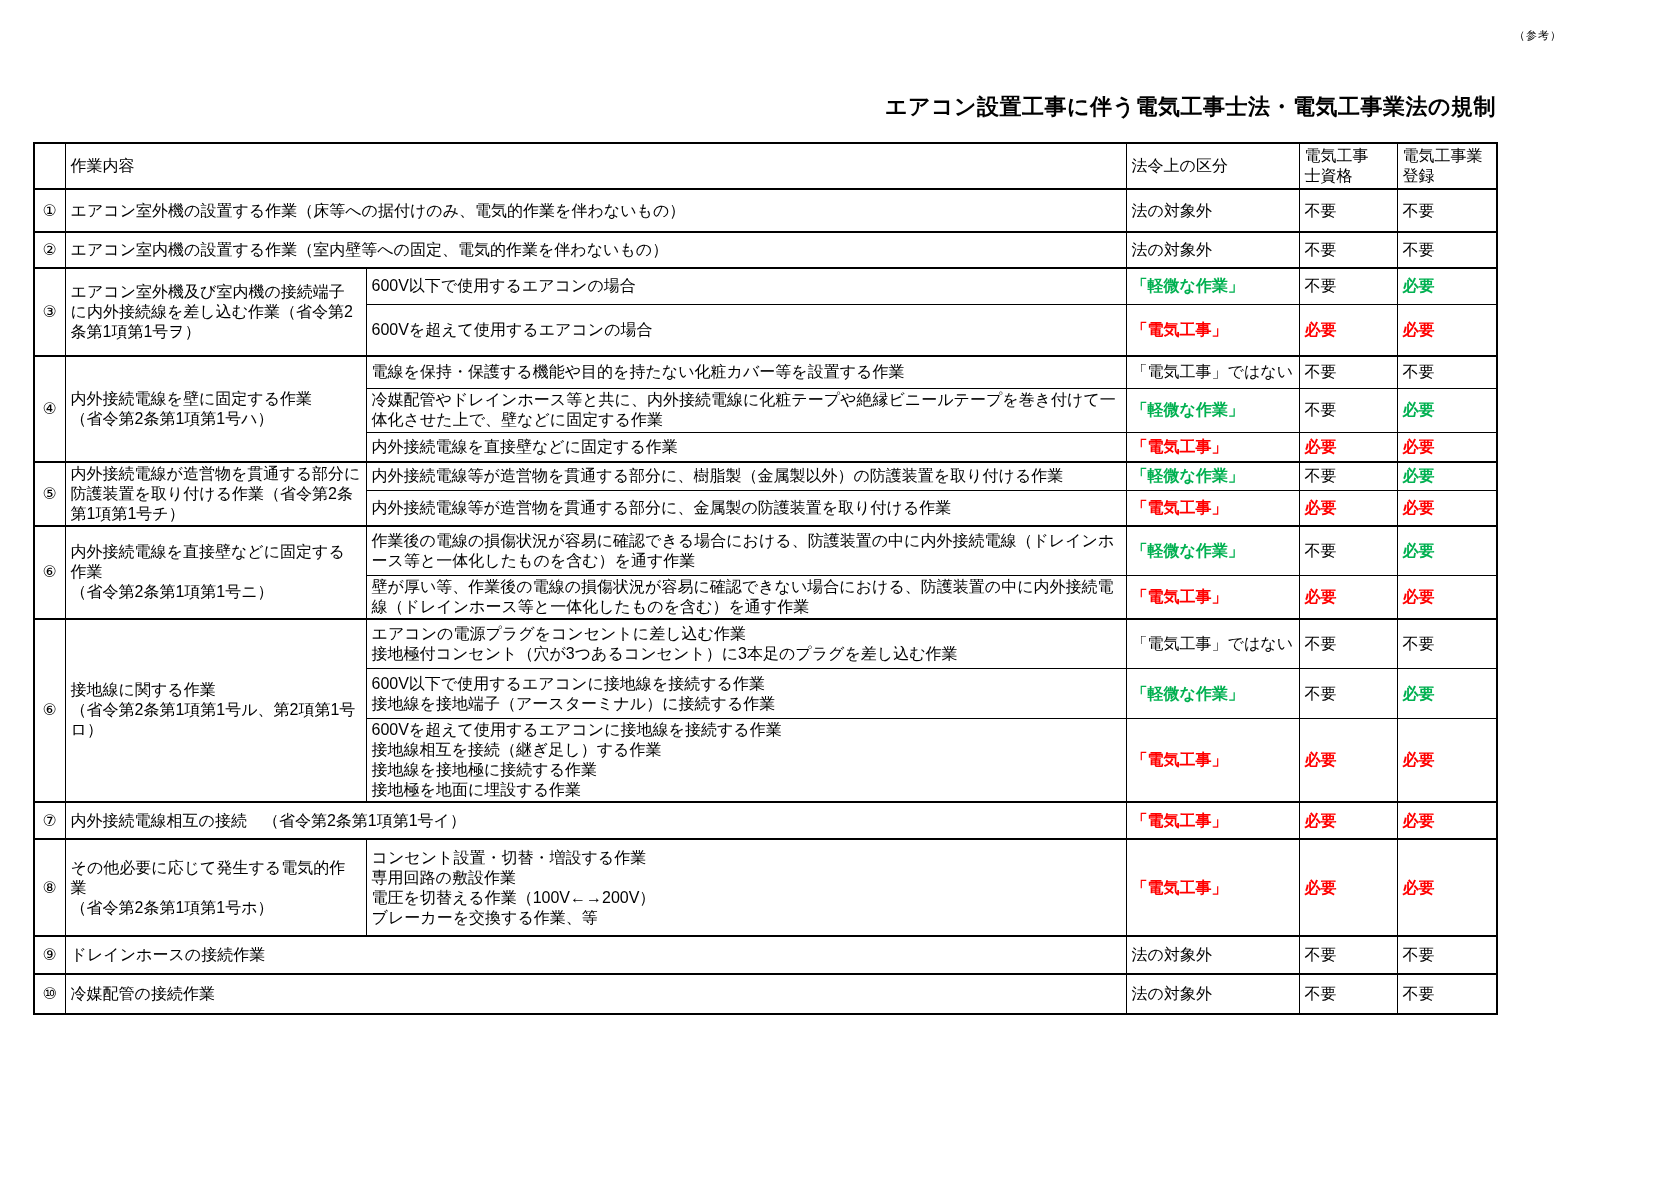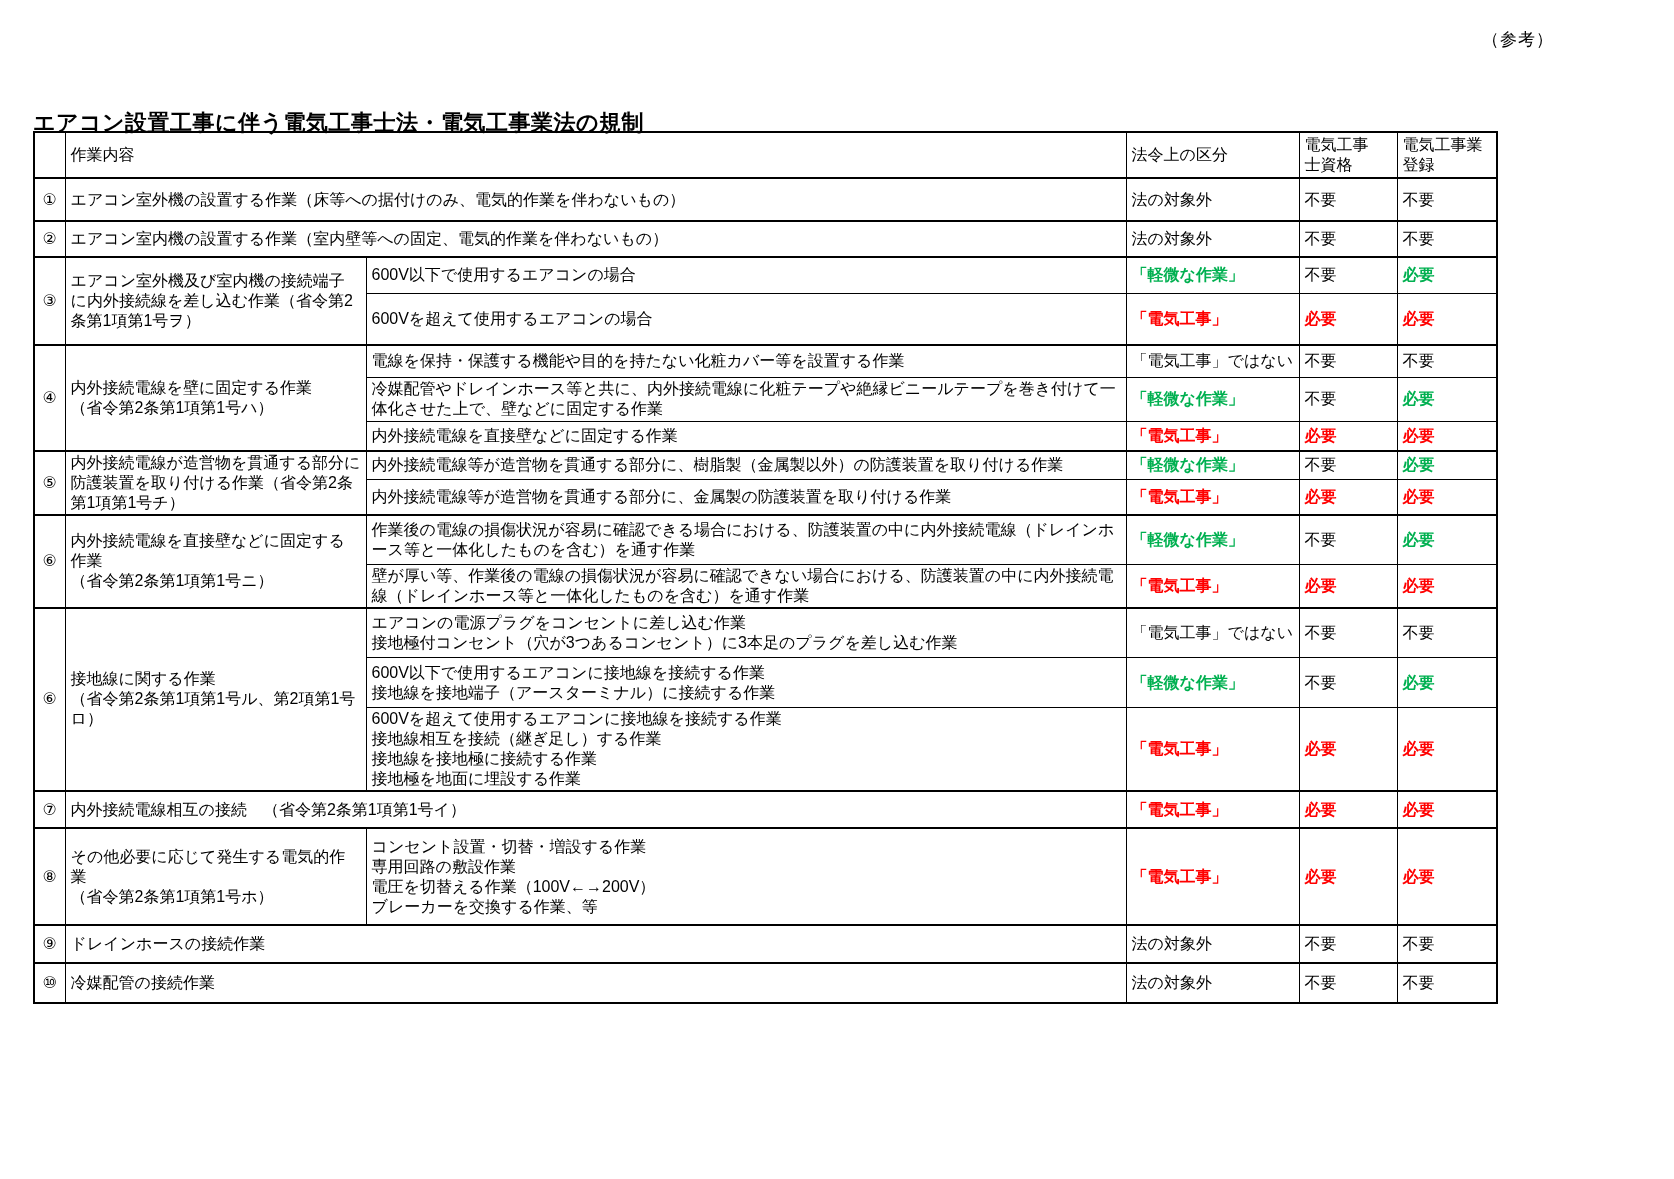--- a/index.html
+++ b/index.html
@@ -2,29 +2,29 @@
 <html><head>
 <meta charset="utf-8">
 <style>
   html,body{margin:0;padding:0;background:#ffffff;}
   body{
     width:1674px;height:1179px;position:relative;
     font-family:"Liberation Sans","DejaVu Sans",sans-serif;
     color:#000;
   }
   .corner-note{
-    position:absolute;top:28px;right:120px;
-    font-size:17px;letter-spacing:1px;
+    position:absolute;top:28px;right:112px;
+    font-size:11px;letter-spacing:1px;
   }
   .page-title{
-    position:absolute;left:33px;top:108px;width:1463px;
-    text-align:left;font-weight:bold;font-size:22px;letter-spacing:0.5px;
+    position:absolute;left:33px;top:92px;width:1463px;
+    text-align:right;font-weight:bold;font-size:22px;letter-spacing:0.5px;
   }
   table.reg{
-    position:absolute;left:33px;top:131px;width:1463px;
+    position:absolute;left:33px;top:142px;width:1463px;
     border-collapse:collapse;table-layout:fixed;
     border:2px solid #000;
   }
   table.reg td{
     border:1px solid #000;
     font-size:16px;line-height:1.25;
     padding:1px 5px;vertical-align:middle;
     white-space:pre-line;overflow:hidden;
   }
   table.reg tr.gs > td{border-top:2px solid #000;}

